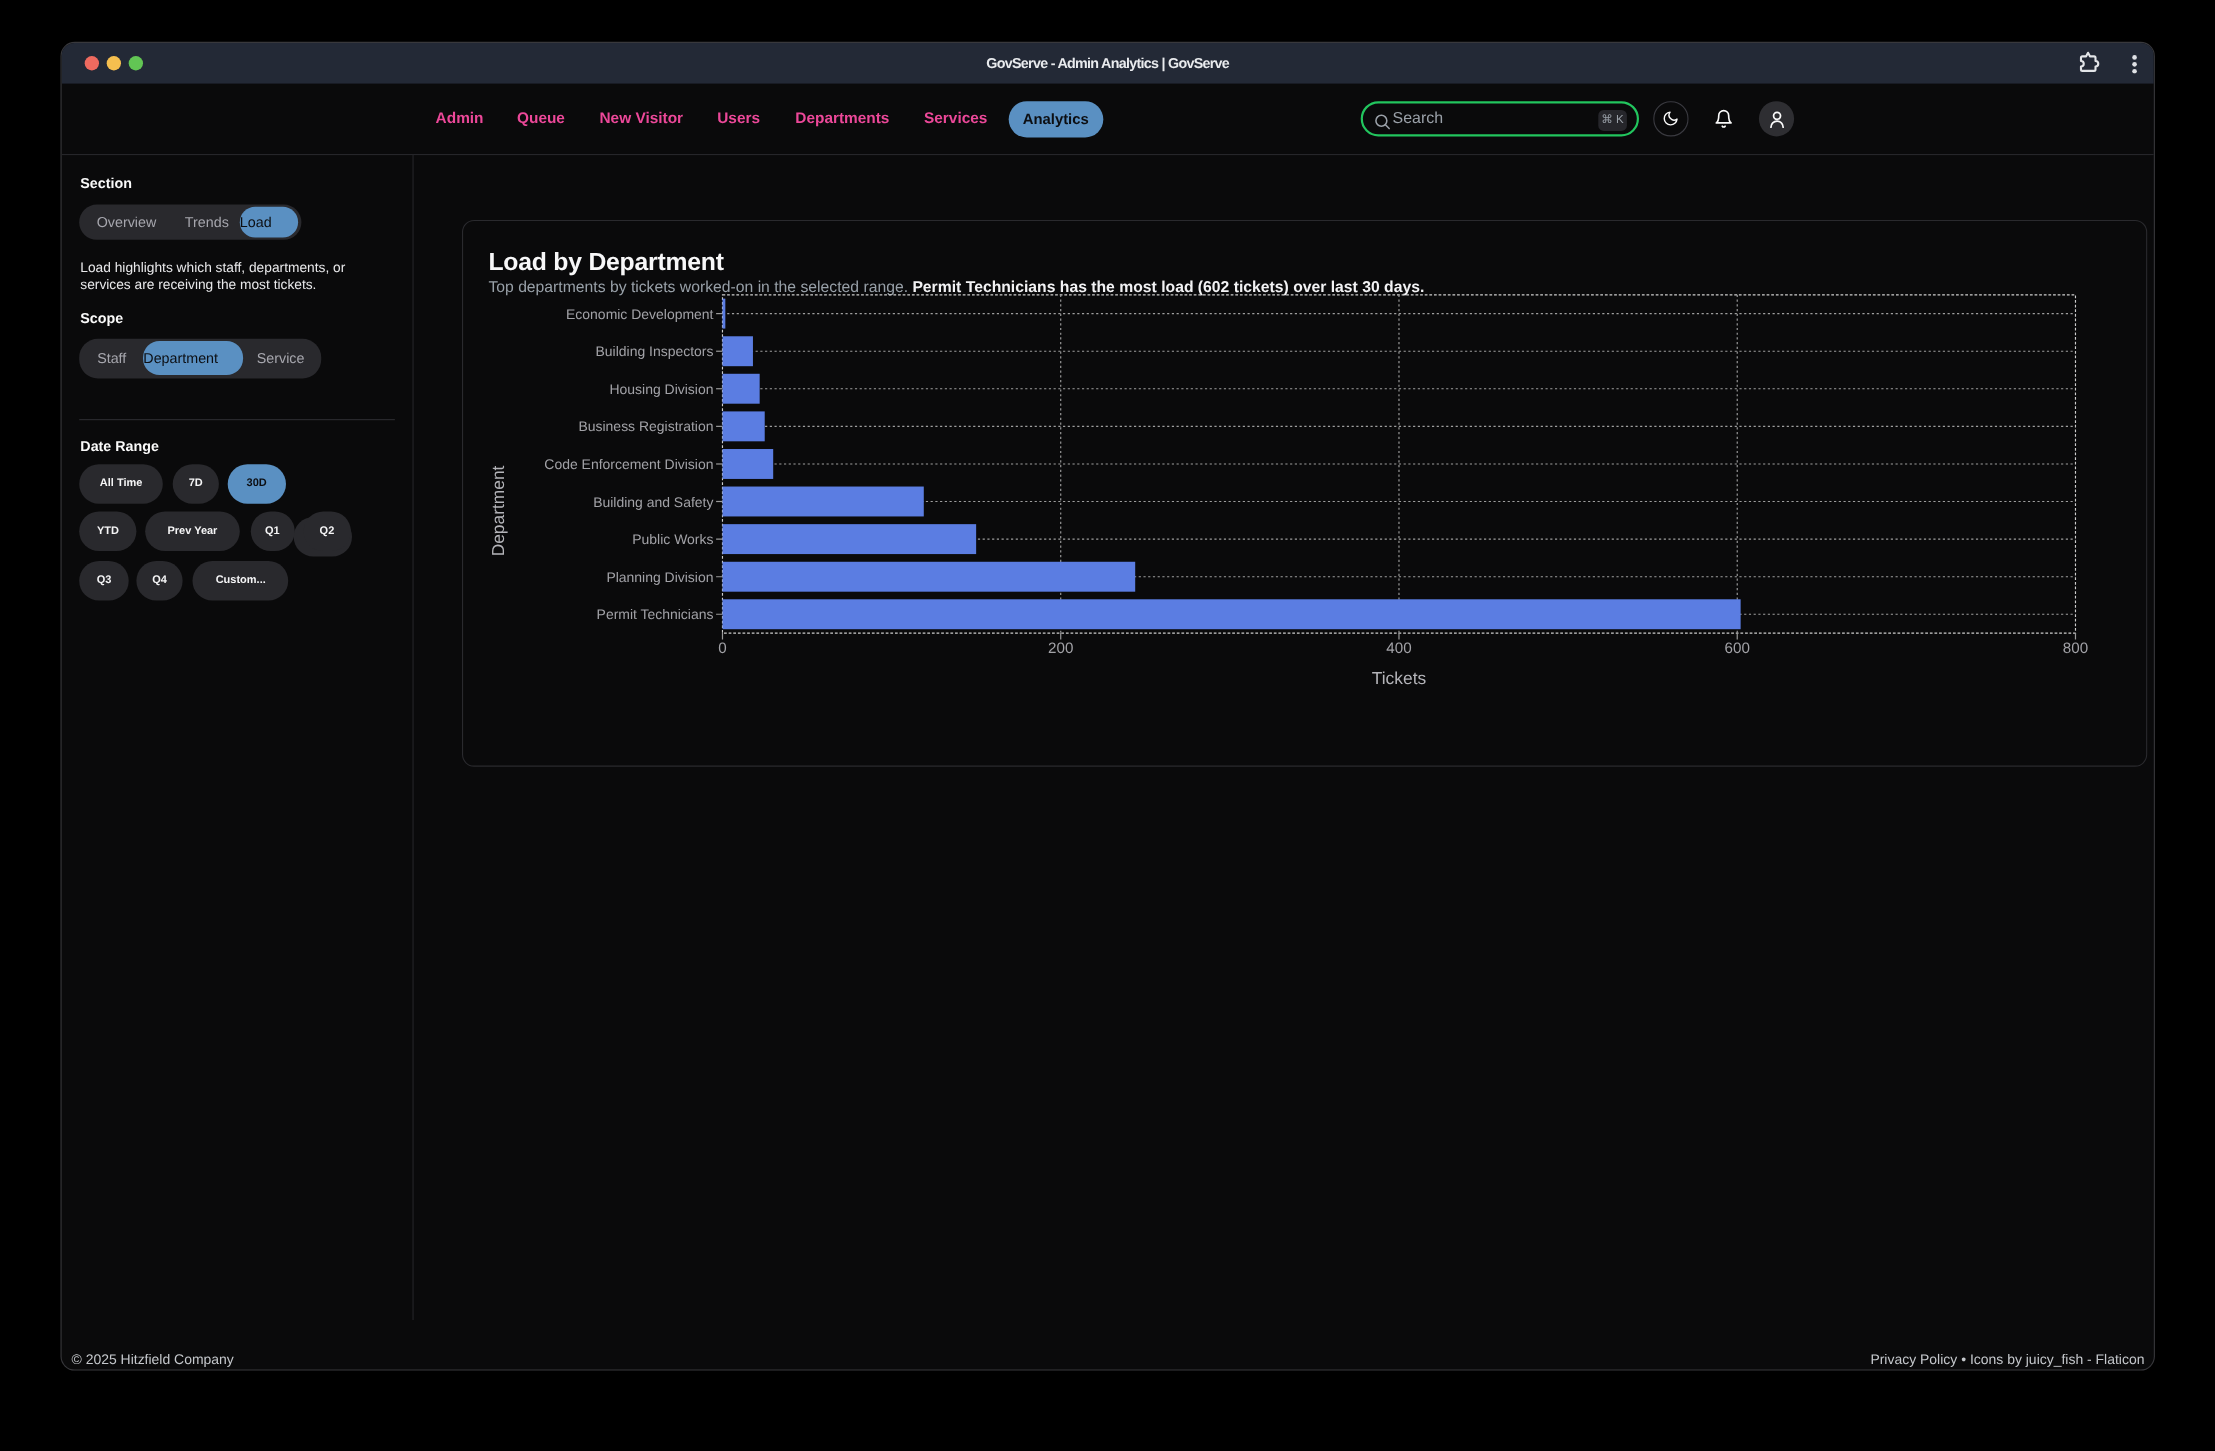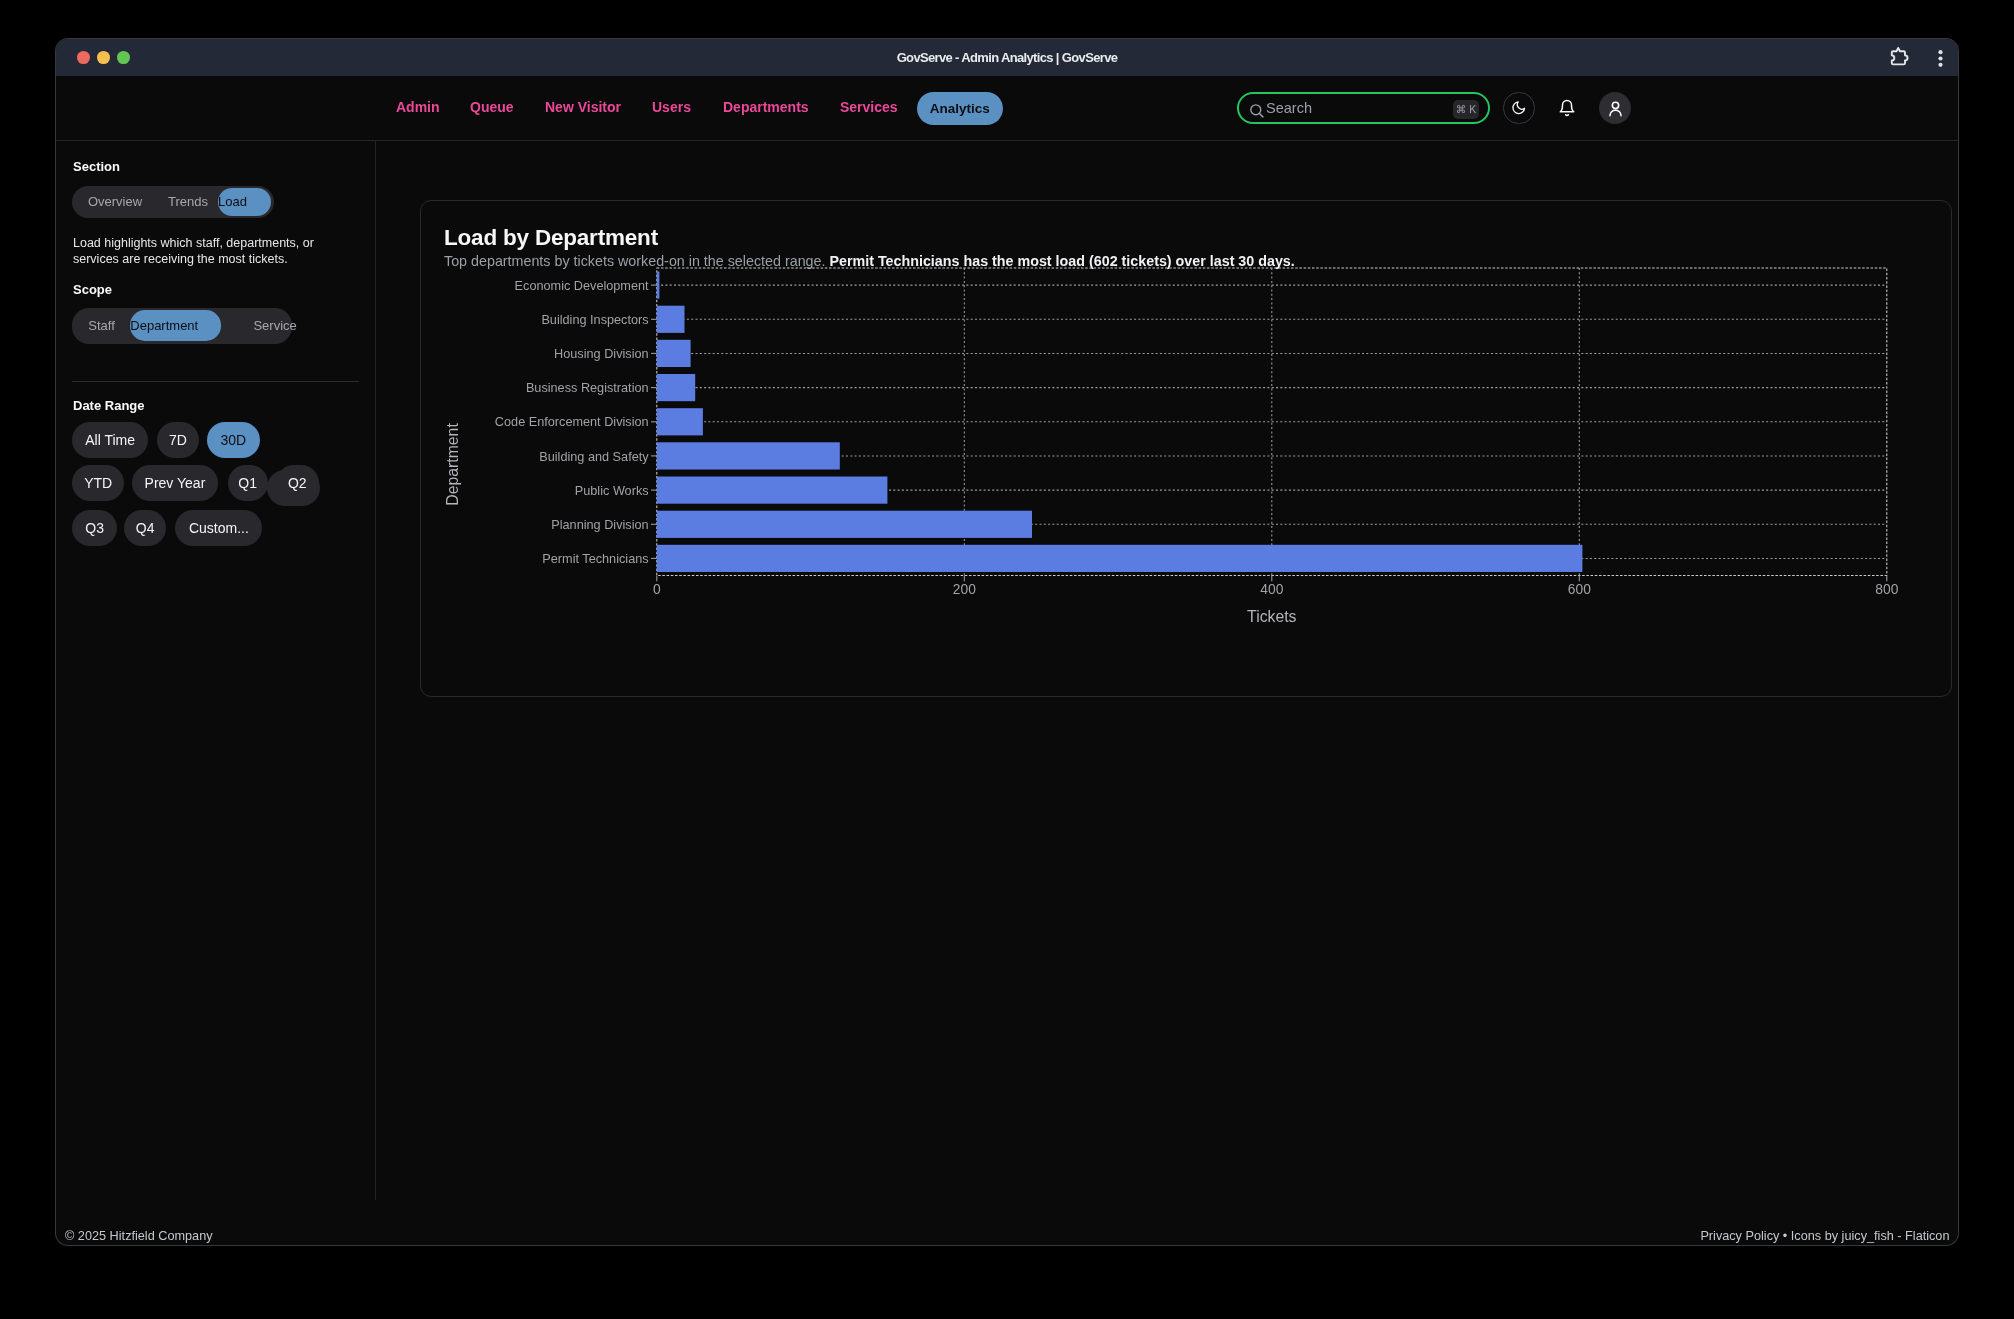--- a/index.html
+++ b/index.html
@@ -28,21 +28,21 @@
   #hdrline { position:absolute; left:0; top:100.5px; width:100%; height:1px; background:#26262a; }
   
   #sidebar { position:absolute; left:0; top:101px; width:320px; height:1060px; border-right:1px solid #252529; }
   .slabel { position:absolute; left:17px; color:#fafafa; font-size:13px; font-weight:bold; }
   .seg { position:absolute; background:#29292d; border-radius:17px; }
   .seg .itm { position:absolute; top:0; height:100%; color:#a6a6ad; font-size:13px; text-align:center; }
   .pillb { position:absolute; background:#5a90c2; color:#0c0e12; border-radius:15px; font-size:13px; }
   .desc { position:absolute; left:17px; color:#e8e8ea; font-size:12.5px; line-height:16.3px; }
   #sdiv { position:absolute; left:16px; top:341.5px; width:287px; height:1px; background:#2c2c30; }
   .dbtn { position:absolute; height:36px; background:#29292d; border-radius:18px; color:#f5f5f6;
-    font-size:14px; font-weight:normal; text-align:center; line-height:36px; }
+    font-size:10px; font-weight:bold; text-align:center; line-height:36px; }
   .dbtn.active { background:#5a90c2; color:#0c0e12; }
   
   #card { position:absolute; left:364px; top:126.5px; width:1532px; height:497px; border:1px solid #2a2a2e; border-radius:11px;margin-top:34px; }
   #ctitle { position:absolute; left:23px; top:24px; color:#f7f7f8; font-size:22.5px; font-weight:bold; letter-spacing:-0.2px; }
   #csub { position:absolute; left:23px; top:52.5px; font-size:14.3px; color:#98a0a8; }
   #csub b { color:#f2f2f4; }
   
   .foot { position:absolute; top:1190px; height:14px; line-height:14px; font-size:12.7px; color:#c5c8cc; }
 </style>
 </head>
@@ -99,21 +99,21 @@
   <div class="seg" style="left:16px; top:146.6px; width:202px; height:32.6px;">
     <div class="itm" style="left:2px;  width:82px; line-height:32.6px;">Overview</div>
     <div class="itm" style="left:84px; width:64px; line-height:32.6px;">Trends</div>
     <div class="pillb" style="left:146px; top:2.3px; width:53px; height:28px; line-height:28px;">Load</div>
   </div>
   <div class="desc" style="top:196px;">Load highlights which staff, departments, or<br>services are receiving the most tickets.</div>
   <div class="slabel" style="top:242.8px;">Scope</div>
   <div class="seg" style="left:15.6px; top:268.9px; width:220px; height:35.8px;">
     <div class="itm" style="left:2px; width:56px; line-height:35.8px;">Staff</div>
     <div class="pillb" style="left:58.7px; top:2.4px; width:90.3px; height:31px; line-height:31px;">Department</div>
-    <div class="itm" style="left:149px; width:69px; line-height:35.8px;margin-left:20px;">Service</div>
+    <div class="itm" style="left:149px; width:69px; line-height:35.8px;">Service</div>
   </div>
   <div id="sdiv"></div>
   <div class="slabel" style="top:358.7px;">Date Range</div>
   <div class="dbtn" style="left:15.8px;  top:382.5px; width:76.7px;">All Time</div>
   <div class="dbtn" style="left:101.2px; top:382.5px; width:41.5px;">7D</div>
   <div class="dbtn active" style="left:151.1px; top:382.5px; width:52.6px;">30D</div>
   <div class="dbtn" style="left:211.1px; top:382.5px; width:52.7px;margin-top:48px;">90D</div>
   <div class="dbtn" style="left:16.1px;  top:426.4px; width:52.2px;">YTD</div>
   <div class="dbtn" style="left:75.7px;  top:426.4px; width:86.5px;">Prev Year</div>
   <div class="dbtn" style="left:171.6px; top:426.4px; width:40px;">Q1</div>

